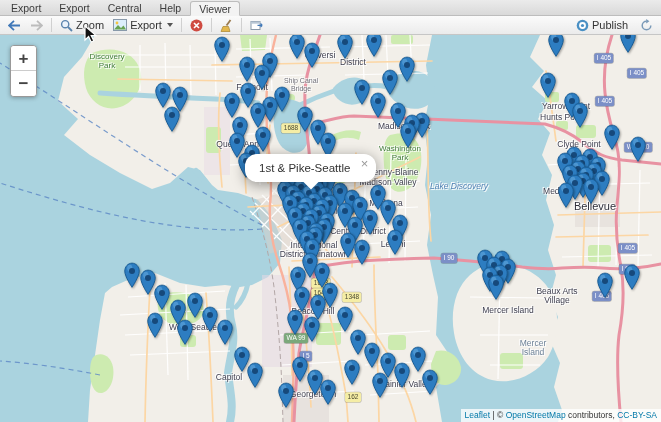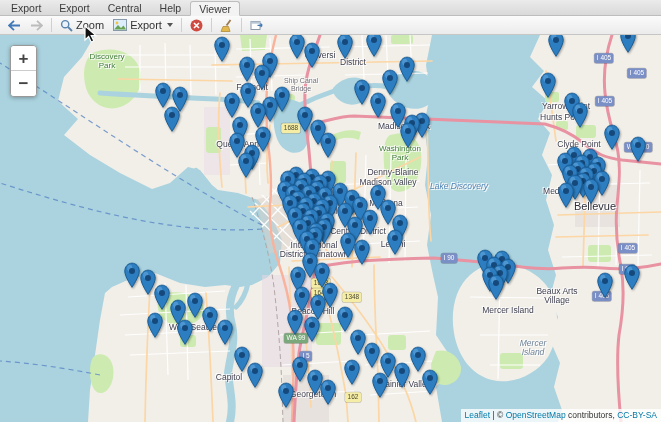--- a/index.html
+++ b/index.html
@@ -26,21 +26,21 @@
 
   
   .map{position:relative;flex:1;overflow:hidden;background:#f2efe9}
   .map svg.base{position:absolute;left:0;top:0}
   .layer{position:absolute;left:0;top:0;width:661px;height:387px}
   .map-label{position:absolute;transform:translate(-50%,-50%);font-size:8.5px;color:#3e3e4e;
     white-space:pre-line;text-align:center;line-height:1.1;z-index:500;
     text-shadow:0 0 2px #fff,0 0 2px #fff,1px 1px 0 #fff,-1px -1px 0 #fff}
   .map-label.park{color:#3f7a36;font-size:8px}
   .map-label.water{color:#4d80b2;font-style:italic}
-  .map-label.island{color:#6c8096;font-style:italic}
+  .map-label.island{color:#6c8096;}
   .map-label.city{font-size:11px;color:#2f2f3a}
   .map-label.small{font-size:7px;color:#707078}
   .shield{position:absolute;transform:translate(-50%,-50%);font-size:6.5px;line-height:1;
     padding:1.5px 2.5px;border-radius:2px;z-index:520;box-shadow:0 0 0 0.5px rgba(0,0,0,.25);white-space:nowrap}
   .shield.motorway{background:#7b8fc7;color:#fff}
   .shield.trunk{background:#7ba87b;color:#fff}
   .shield.minor{background:#f5eda5;color:#4b4b33}
   .marker{position:absolute;transform:translate(-50%,-100%)}
   .marker svg{display:block;filter:drop-shadow(1.5px 1px 1px rgba(0,0,0,.35))}
 
@@ -118,20 +118,36 @@
           <path d="M3,7.5 L8.5,7.5 L10,12.5 L1,12.5 Z" fill="#e3b84e" stroke="#b08d39" stroke-width="0.8"></path>
         </svg>
     </span>
     <span class="tb-sep"></span>
     <span class="tb-btn">
       <svg width="13" height="12" viewBox="0 0 13 12">
           <rect x="1" y="2.5" width="9" height="8" fill="#fff" stroke="#8899aa"></rect>
           <rect x="1" y="2.5" width="9" height="2.2" fill="#b8c6d4"></rect>
           <path d="M7.5,6.3 L12.3,6.3 M12.3,6.3 L10.5,4.5 M12.3,6.3 L10.5,8.1" stroke="#4078b8" stroke-width="1.2" fill="none"></path>
         </svg>
+    </span>
+    <span class="tb-right">
+      <span class="tb-btn">
+        <svg width="13" height="13" viewBox="0 0 13 13">
+            <circle cx="6.5" cy="6.5" r="5.8" fill="#4a90c4"></circle>
+            <circle cx="6.5" cy="6.5" r="3.4" fill="#fff"></circle>
+            <circle cx="6.5" cy="6.5" r="1.6" fill="#4a90c4"></circle>
+          </svg>
+        <span>Publish</span>
+      </span>
+      <span class="tb-btn">
+        <svg width="13" height="13" viewBox="0 0 13 13">
+            <path d="M10.8,6.5 A4.3,4.3 0 1 1 6.5,2.2" fill="none" stroke="#7a9ab8" stroke-width="1.5"></path>
+            <path d="M6.2,0 L9.4,2.2 L6.2,4.4 Z" fill="#7a9ab8"></path>
+          </svg>
+      </span>
     </span>
   </div>
 
   <div class="map">
 
     <svg class="base" width="661" height="387" viewBox="0 0 661 387">
       <rect width="661" height="387" fill="#aad3df"></rect>
 
       <path fill="#f2efe9" d="M95,0 L432,0 L426,30 L430,60 L424,90 L428,120 L425,150 L431,180 L427,210 L433,240 L438,262 L436,300 L456,330 L436,352 L442,387 L88,387 L90,355 L95,320 L100,285 L105,258 L112,252 L130,244 L155,238 L160,240 L180,248 L205,252 L225,250 L240,252 L252,250 L268,242 L280,228 L282,205 L272,182 L258,165 L238,158 L218,155 L212,150 L200,135 L188,132 L170,148 L152,154 L120,138 L90,120 L64,100 L78,84 L58,66 L64,42 L82,22 Z"></path>
 
@@ -1285,20 +1301,27 @@
         </div>
         <div class="marker" style="left: 632px; top: 255px; z-index: 855;">
           <svg width="17" height="26" viewBox="0 0 17 26">
             <path d="M8.5,25.3 C8.5,25.3 1.3,14.6 1.3,9.2 C1.3,4.7 4.5,1.2 8.5,1.2 C12.5,1.2 15.7,4.7 15.7,9.2 C15.7,14.6 8.5,25.3 8.5,25.3 Z" fill="#2d7dc1" stroke="#1a5d95" stroke-width="1"></path>
             <ellipse cx="6.3" cy="6.2" rx="2.6" ry="3.4" fill="#6db0e2" opacity="0.5"></ellipse>
             <circle cx="8.5" cy="9" r="3" fill="#16497b"></circle>
           </svg>
         </div>
       </div>
 
+    <div class="popup">
+      <div class="popup-box">
+        <span>1st &amp; Pike-Seattle</span>
+        <span class="popup-close">×</span>
+      </div>
+      <div class="popup-tail"></div>
+    </div>
 
     <div class="zoomctl">
       <div class="zbtn">+</div>
       <div class="zbtn">−</div>
     </div>
 
     <div class="attrib"><a>Leaflet</a><span> | © </span><a>OpenStreetMap</a><span> contributors, </span><a>CC-BY-SA</a></div>
   </div>
 
   <div class="cursor">

